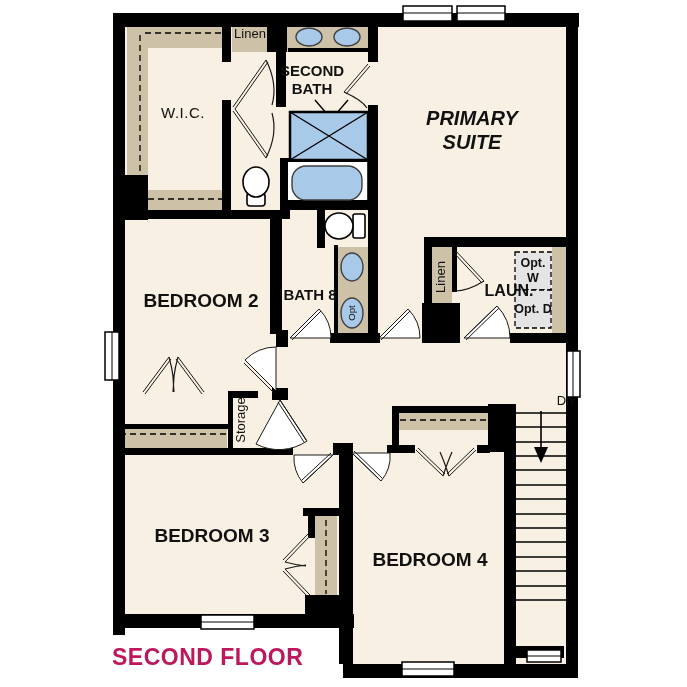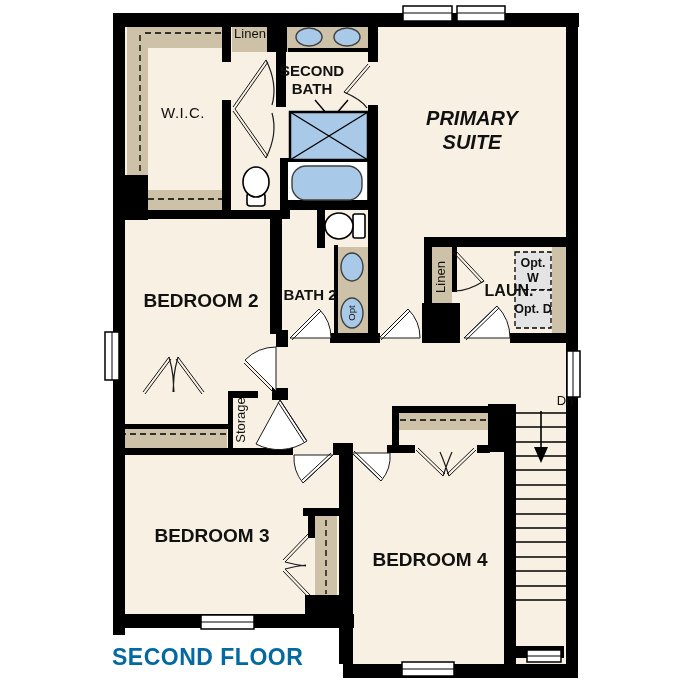--- a/index.html
+++ b/index.html
@@ -27,21 +27,21 @@
   .wrapw{white-space:normal;}
   .rot{transform:translate(-50%,-50%) rotate(-90deg);}
   .b{font-weight:bold;}
   .f19{font-size:19px;}
   .f20{font-size:20px;font-style:italic;}
   .f15{font-size:15px;}
   .f16{font-size:16px;padding-left:46px;}
   .f13{font-size:13px;}
   .f12{font-size:12.5px;font-weight:bold;}
   .f9{font-size:9.5px;}
-  .title{position:absolute;color:#0369a1;font-weight:bold;font-size:23px;letter-spacing:.5px;white-space:nowrap;}
+  .title{position:absolute;color:#be185d;font-weight:bold;font-size:23px;letter-spacing:.5px;white-space:nowrap;}
 </style>
 </head>
 <body>
 
 <div id="stage">
   <svg width="687" height="687" viewBox="0 0 687 687">
 
     <g>
       <rect class="floor" x="119" y="19" width="447" height="596"></rect>
       <rect class="floor" x="346" y="615" width="220" height="57"></rect>
@@ -228,21 +228,21 @@
         <polygon points="534,447 548,447 541,463" fill="#000"></polygon>
       </g>
     </g>
   </svg>
 
   <div class="lbl f15" style="left:183px;top:113px;letter-spacing:.5px">W.I.C.</div>
   <div class="lbl f13" style="left:250px;top:34px">Linen</div>
   <div class="lbl b f15 wrapw" style="left:312px;top:80px;width:100px">SECOND BATH</div>
   <div class="lbl b f20 wrapw" style="left:472px;top:131px;width:130px">PRIMARY SUITE</div>
   <div class="lbl b f19" style="left:201px;top:301px">BEDROOM 2</div>
-  <div class="lbl b f15 wrapw" style="left:310px;top:295px;width:58px">BATH 2</div>
+  <div class="lbl b f15 wrapw" style="left:310px;top:295px;width:58px">BATH 8</div>
   <div class="lbl b f16" style="left:486px;top:291px">LAUN.</div>
   <div class="lbl f13 rot" style="left:441px;top:277px">Linen</div>
   <div class="lbl f12 wrapw" style="left:533px;top:271px;width:40px">Opt. W</div>
   <div class="lbl f12 wrapw" style="left:533px;top:309px;width:40px">Opt. D</div>
   <div class="lbl f13 rot" style="left:241px;top:420px">Storage</div>
   <div class="lbl b f19" style="left:212px;top:536px">BEDROOM 3</div>
   <div class="lbl b f19" style="left:430px;top:560px">BEDROOM 4</div>
   <div class="lbl f13" style="left:565px;top:401px">Dn</div>
   <div class="lbl f9 rot" style="left:352px;top:313px">Opt</div>
   <div class="title" style="left:112px;top:644px">SECOND FLOOR</div>

